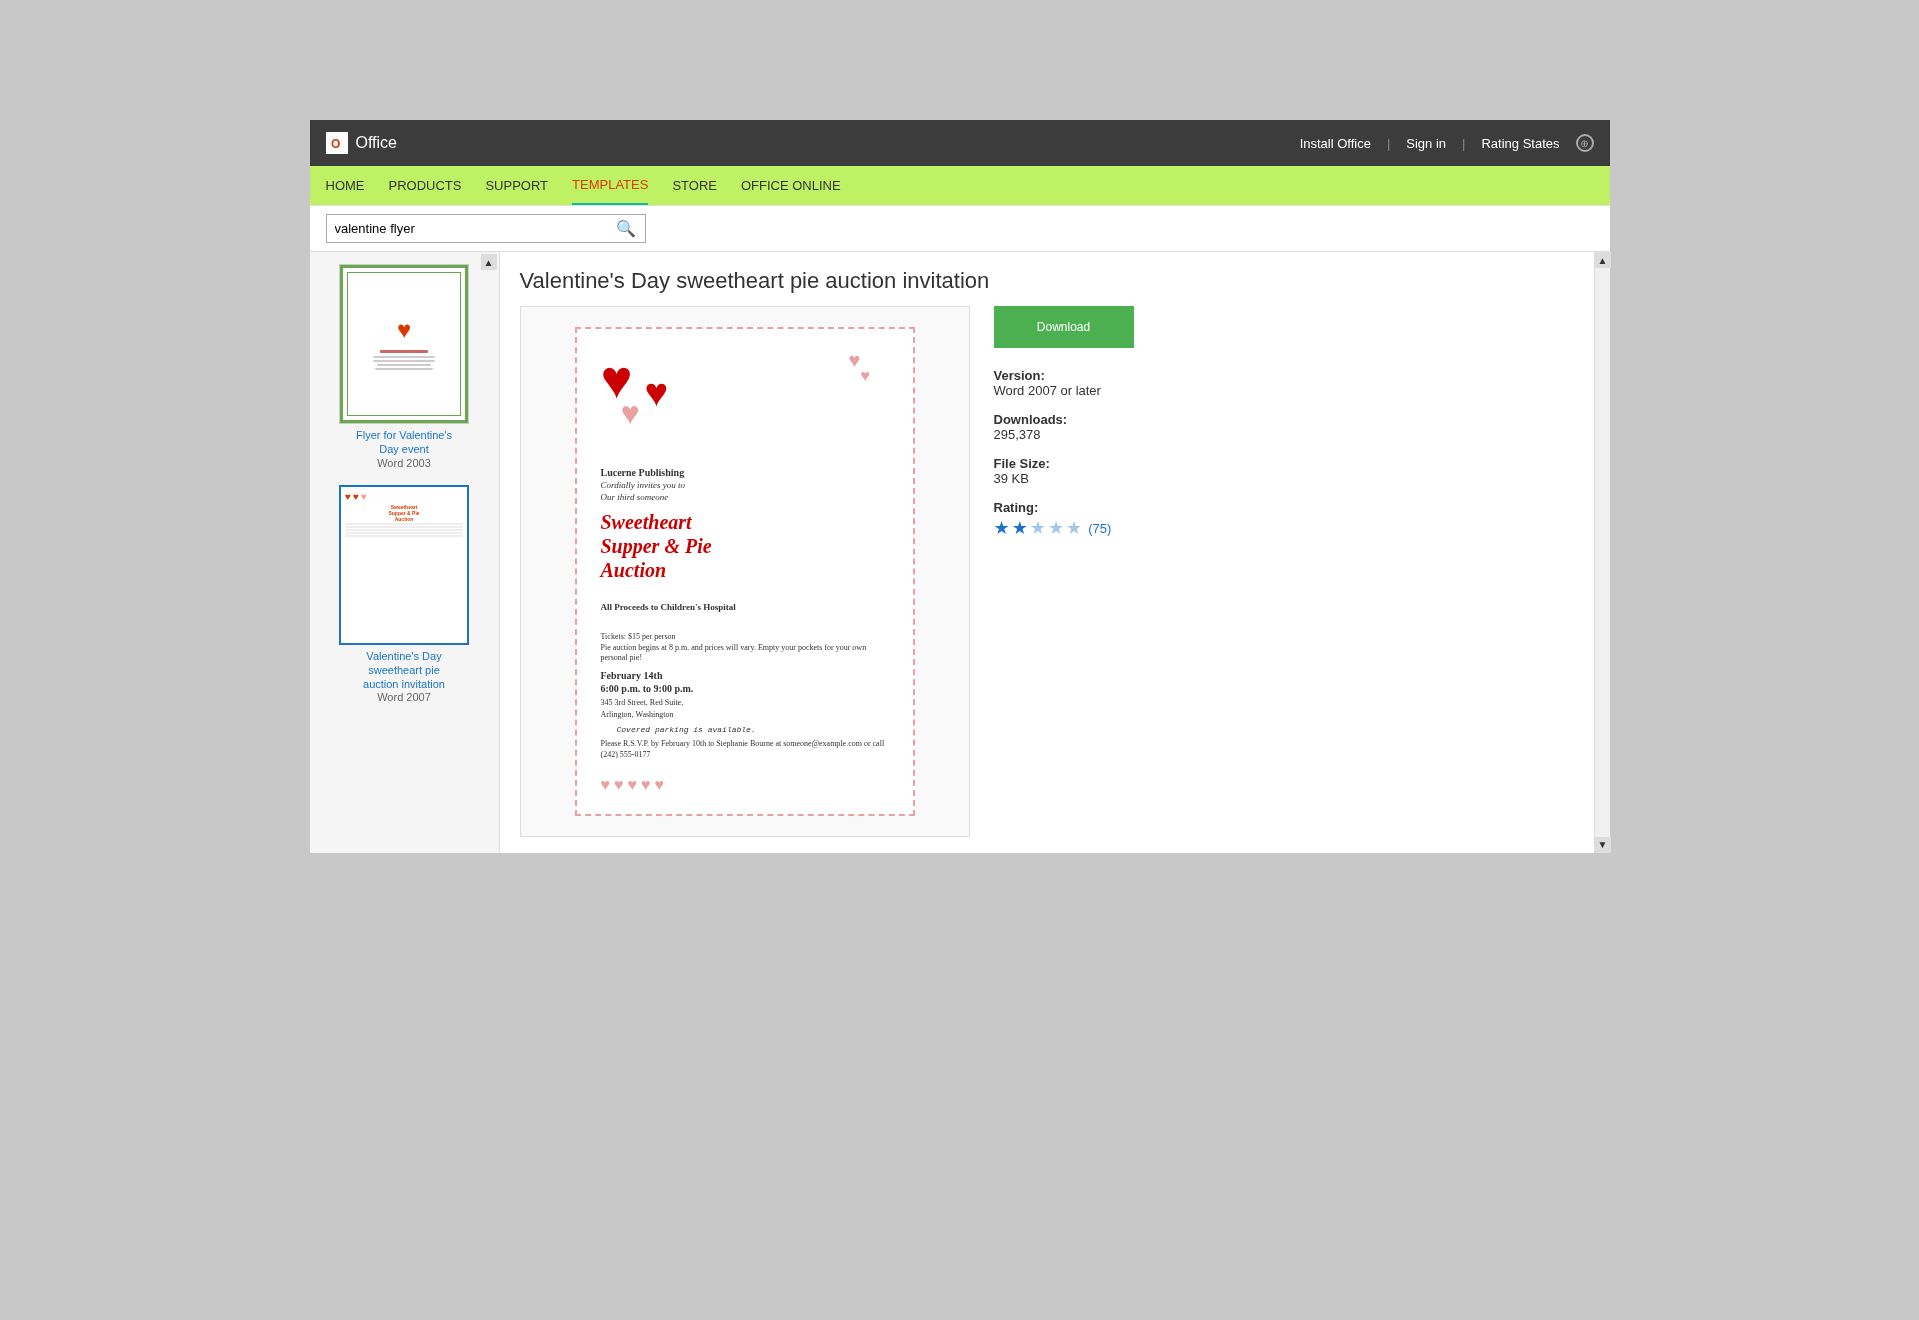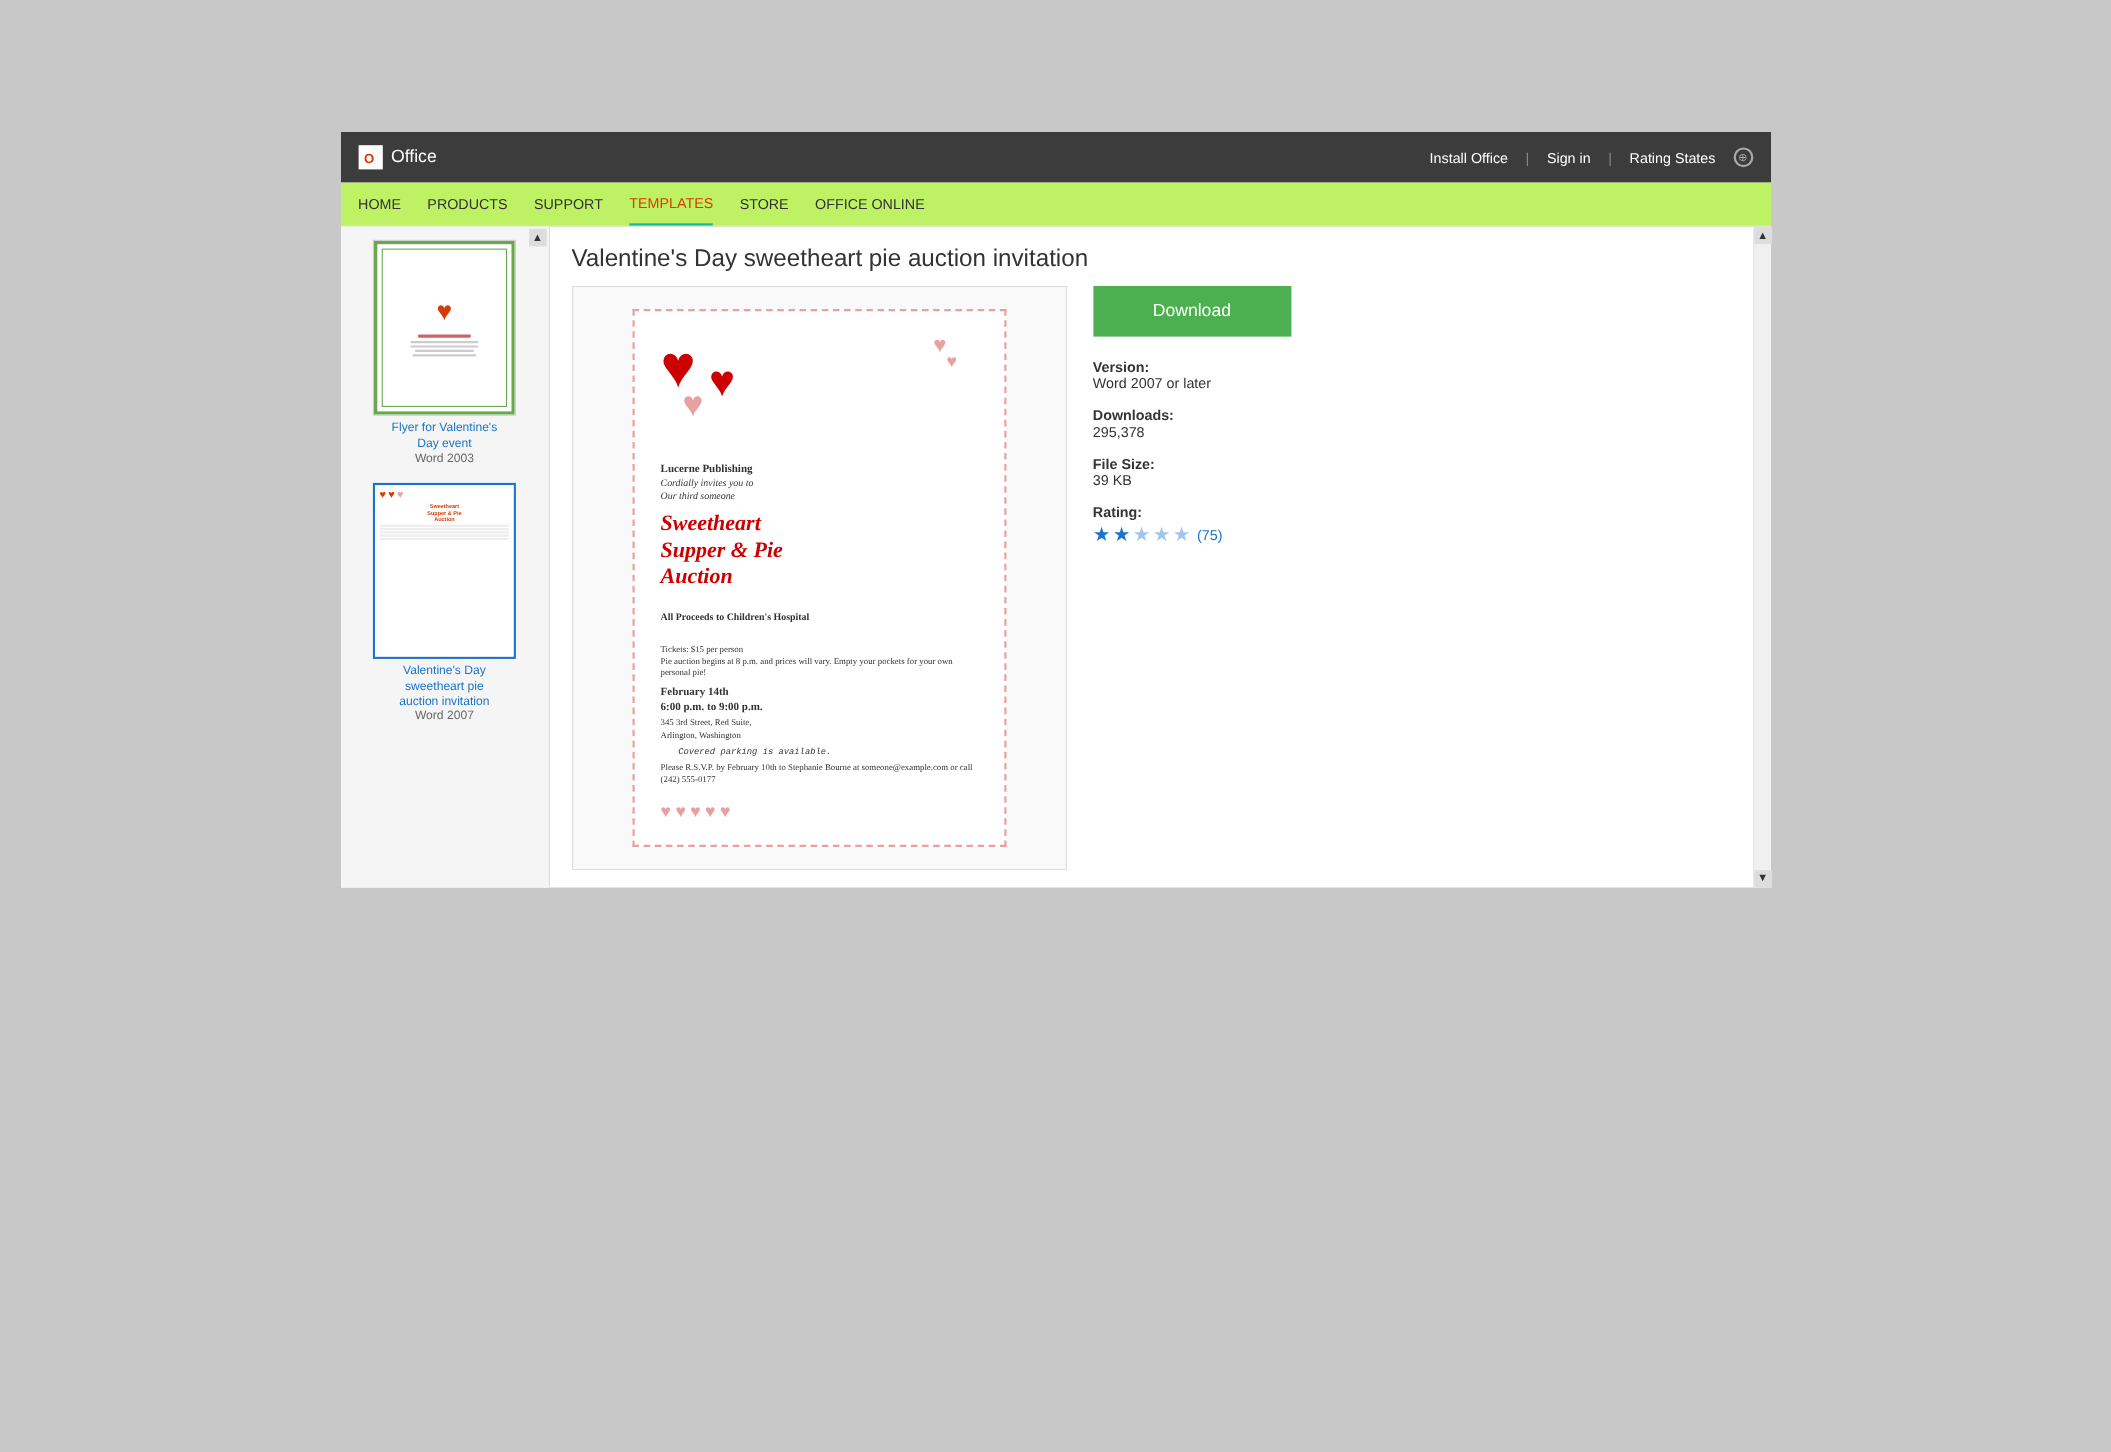--- a/index.html
+++ b/index.html
@@ -436,23 +436,23 @@
     
     .info-panel {
       width: 200px;
       flex-shrink: 0;
     }
     .download-btn {
       background: #4caf50;
       color: #fff;
       border: none;
       padding: 14px 24px;
-      font-size: 16px;
+      font-size: 12px;
       cursor: pointer;
-      width: 180px;
+      width: 140px;
       margin-bottom: 20px;
       font-family: 'Segoe UI', Arial, sans-serif;
     }
     .info-row {
       margin-bottom: 14px;
     }
     .info-label {
       font-size: 13px;
       font-weight: 600;
       color: #333;
@@ -556,20 +556,26 @@
 
     <div class="nav-bar">
       <a class="nav-item">HOME</a>
       <a class="nav-item">PRODUCTS</a>
       <a class="nav-item">SUPPORT</a>
       <a class="nav-item active">TEMPLATES</a>
       <a class="nav-item">STORE</a>
       <a class="nav-item">OFFICE ONLINE</a>
     </div>
 
+    <div class="search-bar">
+      <div class="search-container">
+        <input type="text" class="search-input" value="valentine flyer" style="">
+        <button class="search-btn">🔍</button>
+      </div>
+    </div>
 
     <div class="main-layout">
 
       <div class="sidebar">
         <div class="sidebar-scroll-up">▲</div>
 
         <div class="template-thumb">
           <div class="thumb-img">
             <div class="thumb-flyer-content">
               <div class="thumb-flyer-inner">

